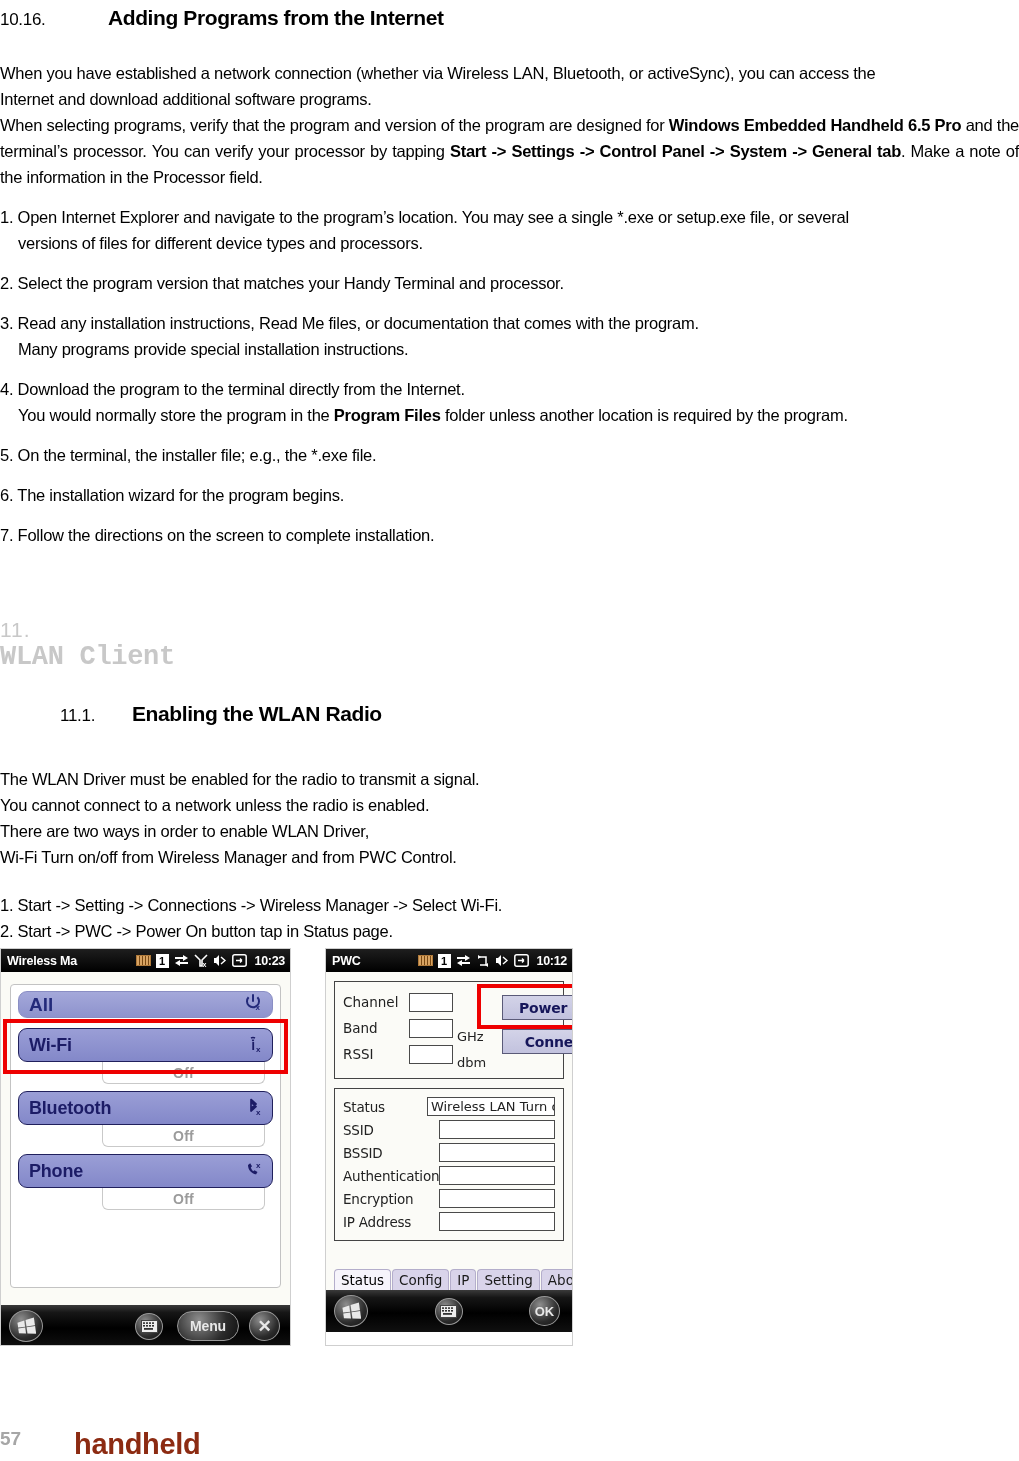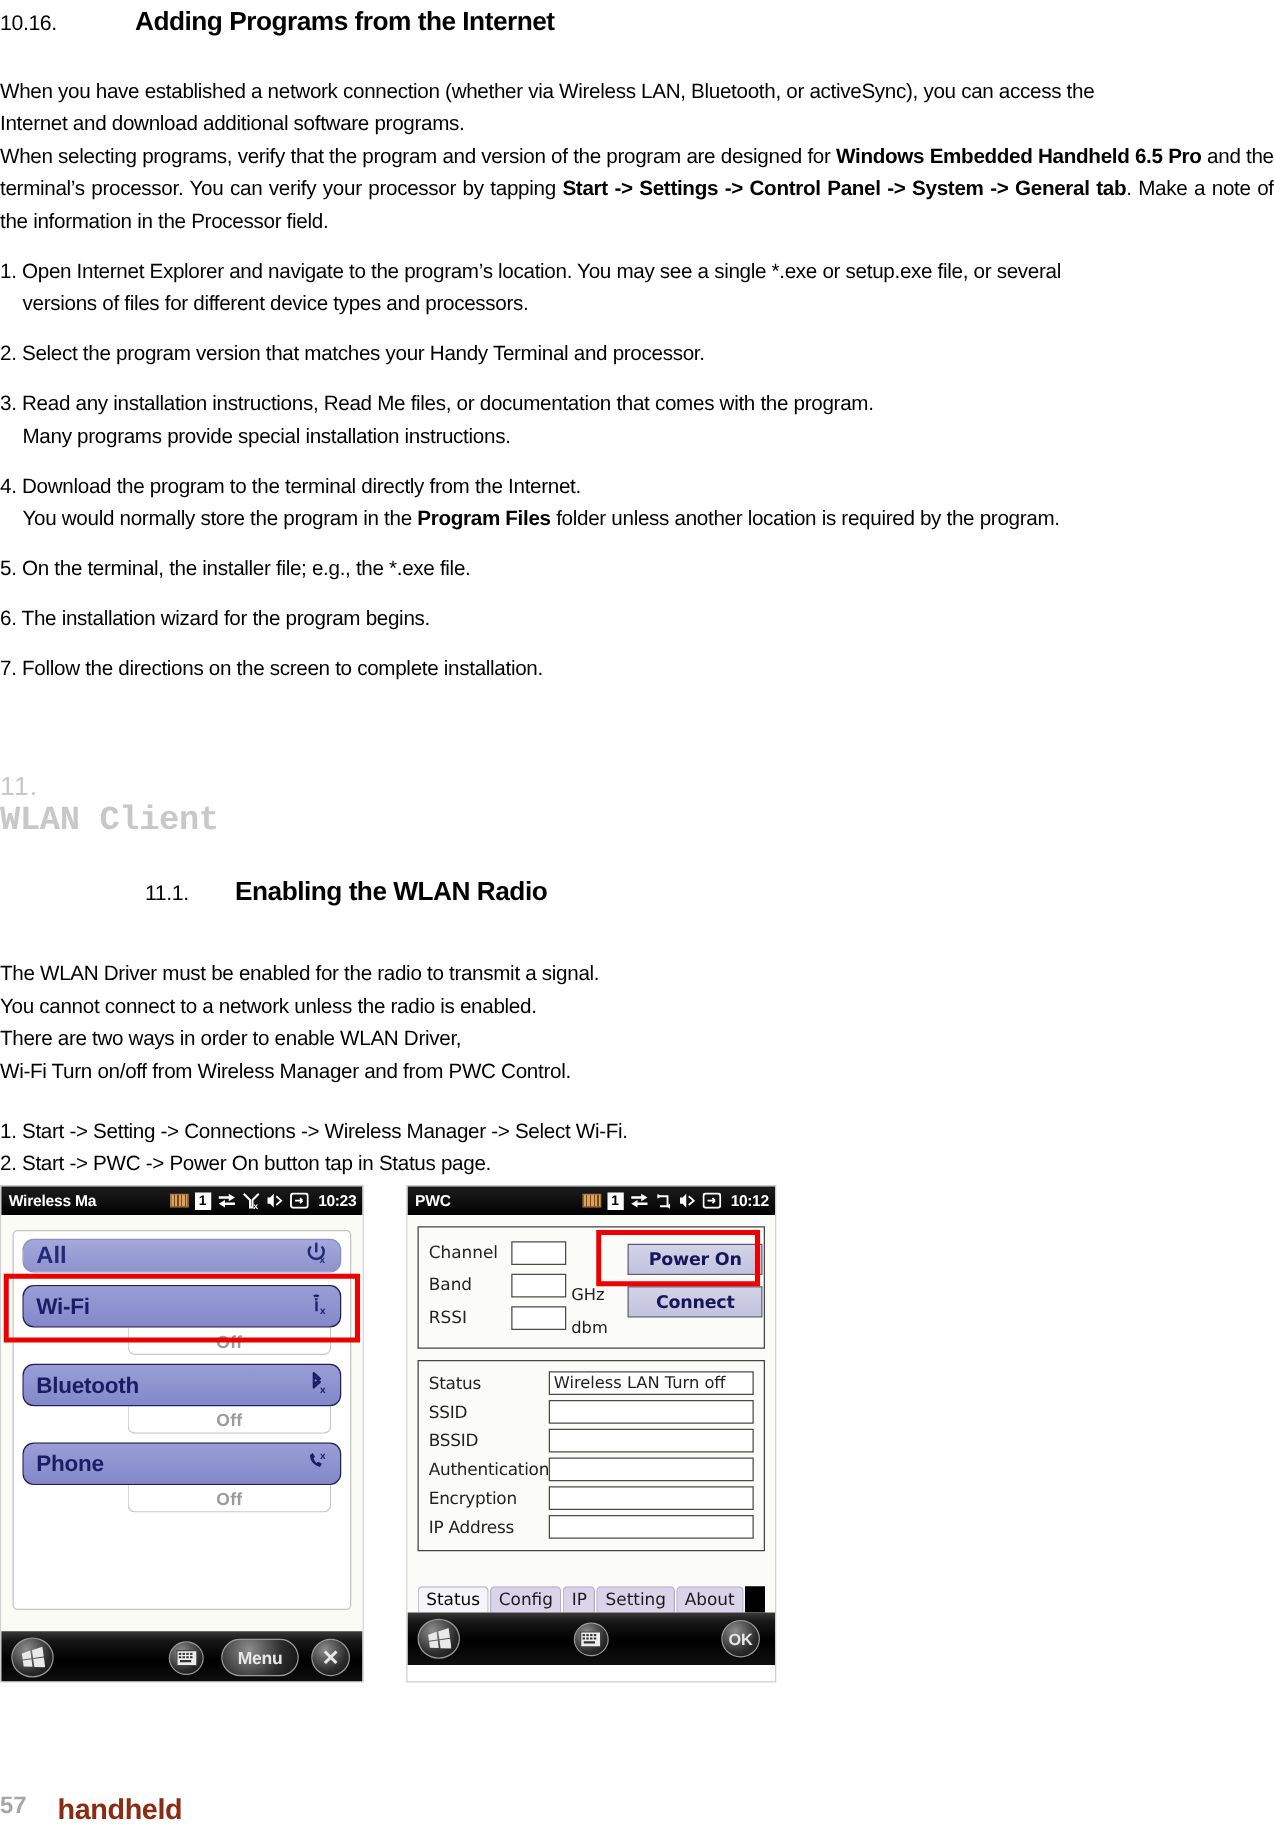--- a/index.html
+++ b/index.html
@@ -60,21 +60,21 @@
     font-size: 27px;
     font-weight: bold;
     letter-spacing: -0.3px;
     font-family: Liberation Mono, monospace;
   }
 
   .h-section {
     display: flex;
     align-items: baseline;
     margin: 0;
-    padding-left: 116px;
+    padding-left: 60px;
   }
   .h-section .num {
     font-size: 17px;
     font-weight: 400;
     min-width: 72px;
     display: inline-block;
     letter-spacing: -0.3px;
   }
   .h-section .title {
     font-size: 21px;
@@ -122,21 +122,21 @@
   .device {
     position: absolute;
     top: 0;
     width: 291px;
     height: 398px;
     background: #ffffff;
     border: 1px solid #cfcfcf;
     overflow: hidden;
   }
   .device.one { left: 0px; }
-  .device.two { left: 325px; width: 296px; }
+  .device.two { left: 325px; width: 248px; }
 
   
   .titlebar {
     height: 23px;
     background: linear-gradient(#1e1e1e, #000000);
     color: #ffffff;
     display: flex;
     align-items: center;
     padding: 0 5px 0 6px;
     font-size: 12.5px;
@@ -363,23 +363,24 @@
   }
   .footer .pg {
     color: #a6a6a6;
     font-size: 19px;
     font-weight: bold;
     letter-spacing: 0px;
     min-width: 46px;
   }
   .footer .brand {
     color: #8c2b12;
-    font-size: 23px;
+    font-size: 29px;
     font-weight: bold;
     letter-spacing: -0.3px;
+    margin-left: 28px;
   }
 </style>
 </head>
 <body>
 
 <div class="page">
 
   <div class="h-sub">
     <span class="num">10.16.</span>
     <span class="title">Adding Programs from the Internet</span>

